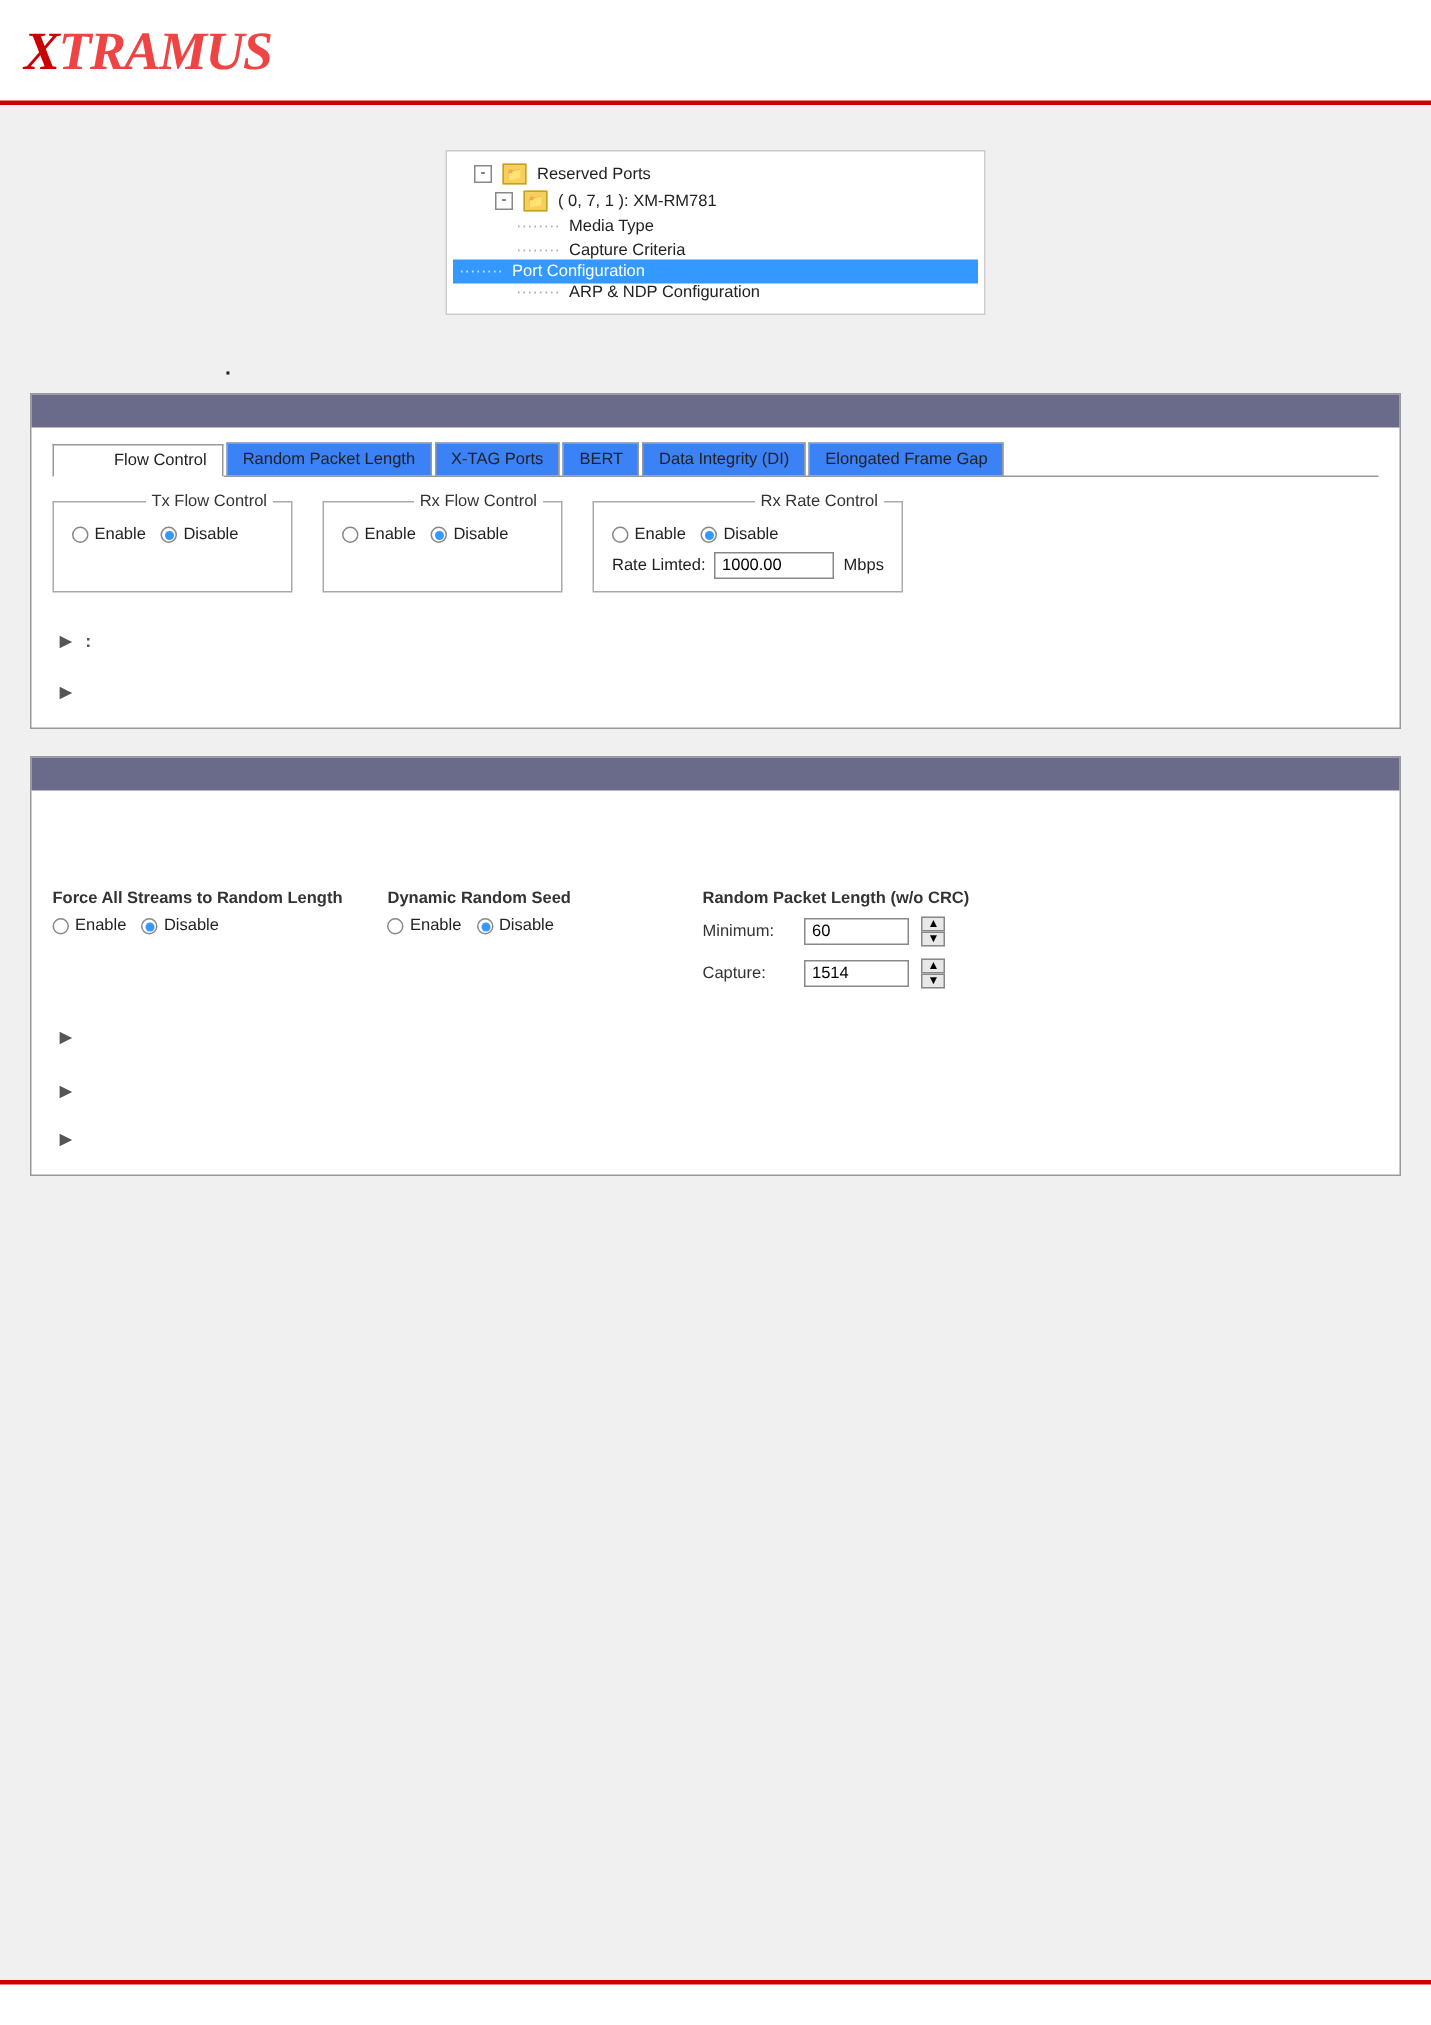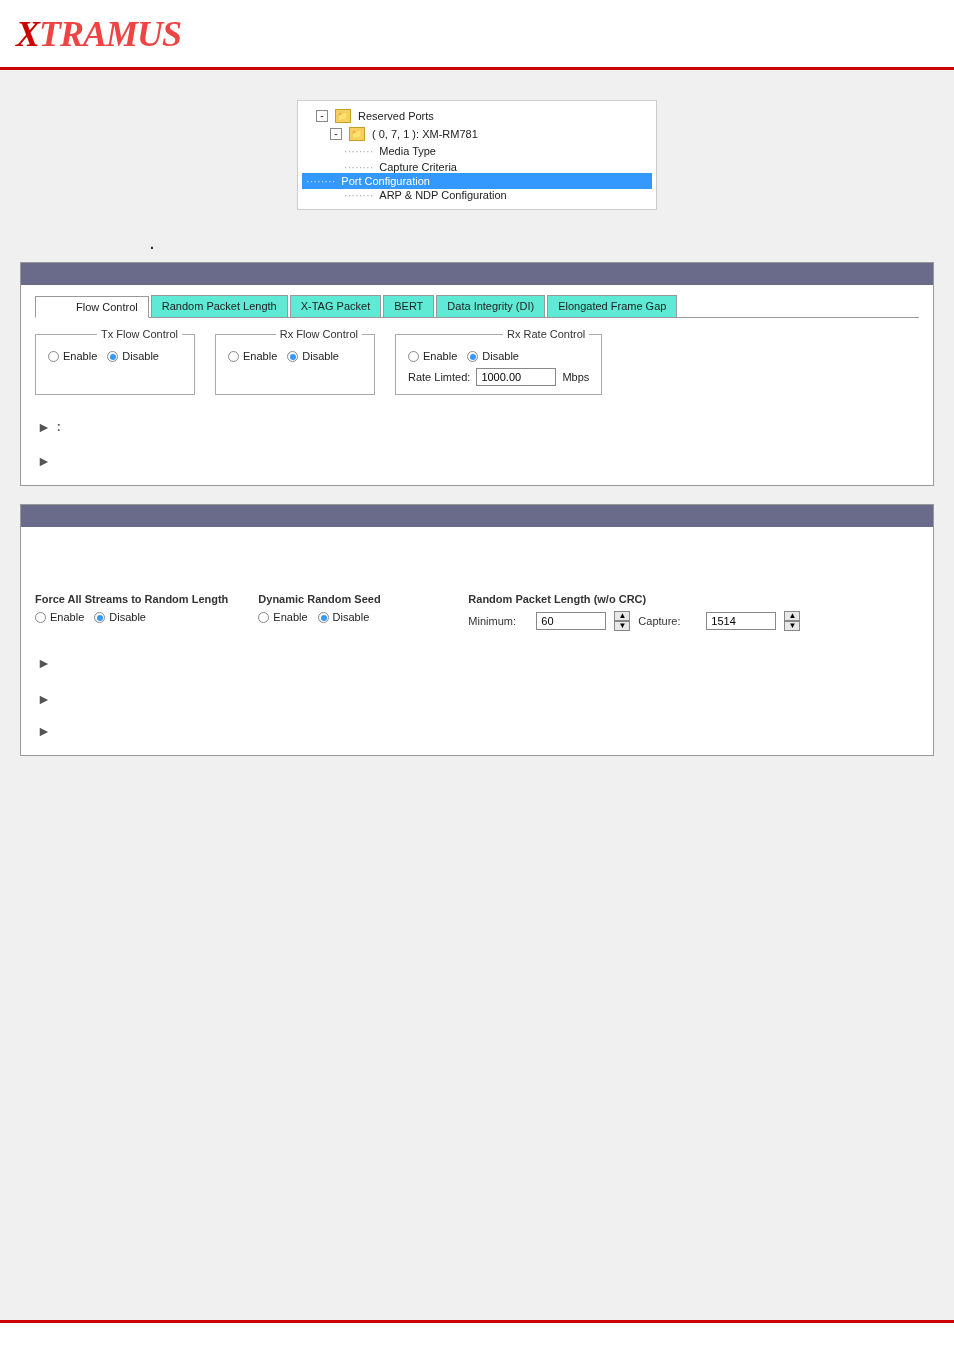--- a/index.html
+++ b/index.html
@@ -24,21 +24,21 @@
     .tree-icon { display: inline-block; width: 16px; height: 14px; background: #f5d060; border: 1px solid #c8a020; margin-right: 3px; font-size: 9px; text-align: center; line-height: 13px; }
     .expand-icon { display: inline-block; width: 12px; height: 12px; border: 1px solid #888; background: #fff; text-align: center; line-height: 10px; font-size: 10px; margin-right: 3px; }
 
     
     .panel { background: #fff; border: 1px solid #999; margin-bottom: 18px; padding: 0; }
     .panel-header { background: #6a6a8a; color: #fff; padding: 4px 8px; font-size: 12px; font-weight: bold; }
     .panel-body { padding: 10px 14px; }
 
     
     .tabs { display: flex; gap: 0; margin-bottom: 10px; border-bottom: 1px solid #999; }
-    .tab { padding: 4px 10px; border: 1px solid #999; border-bottom: none; background: #5eead4; cursor: pointer; font-size: 11px; margin-right: 2px; }
+    .tab { padding: 4px 10px; border: 1px solid #999; border-bottom: none; background: #3b82f6; cursor: pointer; font-size: 11px; margin-right: 2px; }
     .tab.active { background: #fff; border-bottom: 1px solid #fff; position: relative; top: 1px; padding-left: 40px; }
 
     
     .fieldset-row { display: flex; gap: 20px; margin-bottom: 8px; }
     .fieldset { border: 1px solid #aaa; padding: 6px 12px 8px; min-width: 160px; }
     .fieldset legend { font-size: 11px; padding: 0 4px; color: #333; text-align: right; }
 
     
     .radio-group { display: flex; gap: 10px; align-items: center; margin-top: 4px; }
     .radio-label { display: flex; align-items: flex-end; gap: 4px; font-size: 11px; cursor: pointer; }
@@ -52,21 +52,21 @@
     
     .arrow-row { display: flex; align-items: center; gap: 6px; padding: 6px 2px; font-size: 12px; font-weight: bold; color: #555; }
     .arrow-icon { color: #555; font-size: 14px; }
 
     
     .section-row { display: flex; gap: 30px; padding: 8px 0; }
     .sub-section { min-width: 180px; }
     .sub-section-title { font-size: 11px; font-weight: bold; margin-bottom: 6px; color: #333; margin-top: 48px; }
 
     
-    .spinner-group { display: flex; flex-direction: row; gap: 8px; }
+    .spinner-group { display: flex; flex-direction: column; gap: 8px; }
     .spinner-row { display: flex; align-items: center; gap: 8px; font-size: 11px; }
     .spinner-label { min-width: 60px; color: #333; }
     .spinner-input { border: 1px solid #888; padding: 2px 4px; width: 70px; font-size: 11px; }
     .spinner-btn-wrap { display: flex; flex-direction: column; }
     .spinner-btn { border: 1px solid #888; background: #e8e8e8; width: 16px; height: 10px; font-size: 8px; line-height: 8px; text-align: center; cursor: pointer; display: block; }
 
     
     .footer { background: #fff; border-top: 3px solid #cc0000; height: 30px; position: fixed; bottom: 0; width: 954px; }
   </style>
 </head>
@@ -121,21 +121,21 @@
     <span style="font-size:14px; font-weight:bold;">·</span>
   </div>
 
   <div class="panel">
     <div class="panel-header">&nbsp;</div>
     <div class="panel-body">
 
       <div class="tabs">
         <div class="tab active">Flow Control</div>
         <div class="tab">Random Packet Length</div>
-        <div class="tab">X-TAG Packet</div>
+        <div class="tab">X-TAG Ports</div>
         <div class="tab">BERT</div>
         <div class="tab">Data Integrity (DI)</div>
         <div class="tab">Elongated Frame Gap</div>
       </div>
 
       <div class="fieldset-row">
 
         <fieldset class="fieldset">
           <legend>Tx Flow Control</legend>
           <div class="radio-group">

